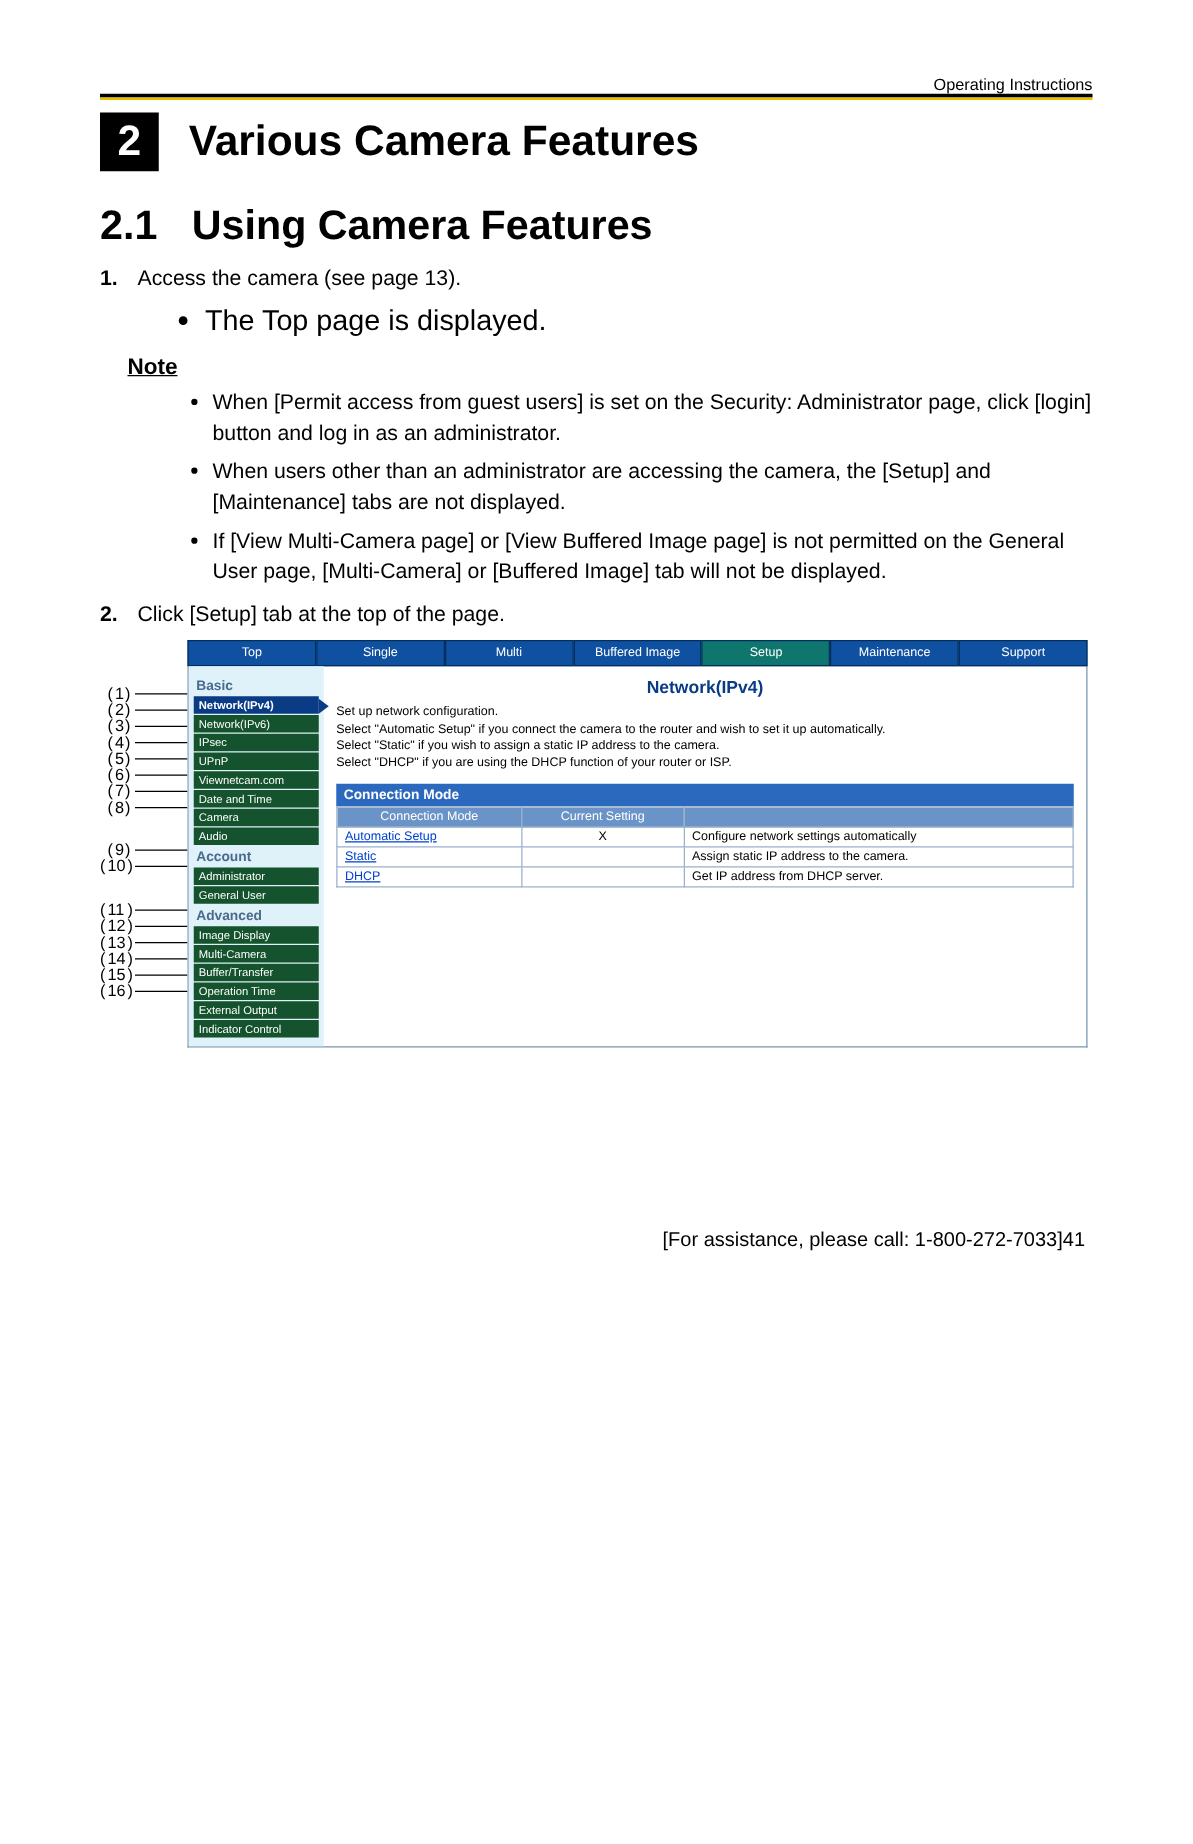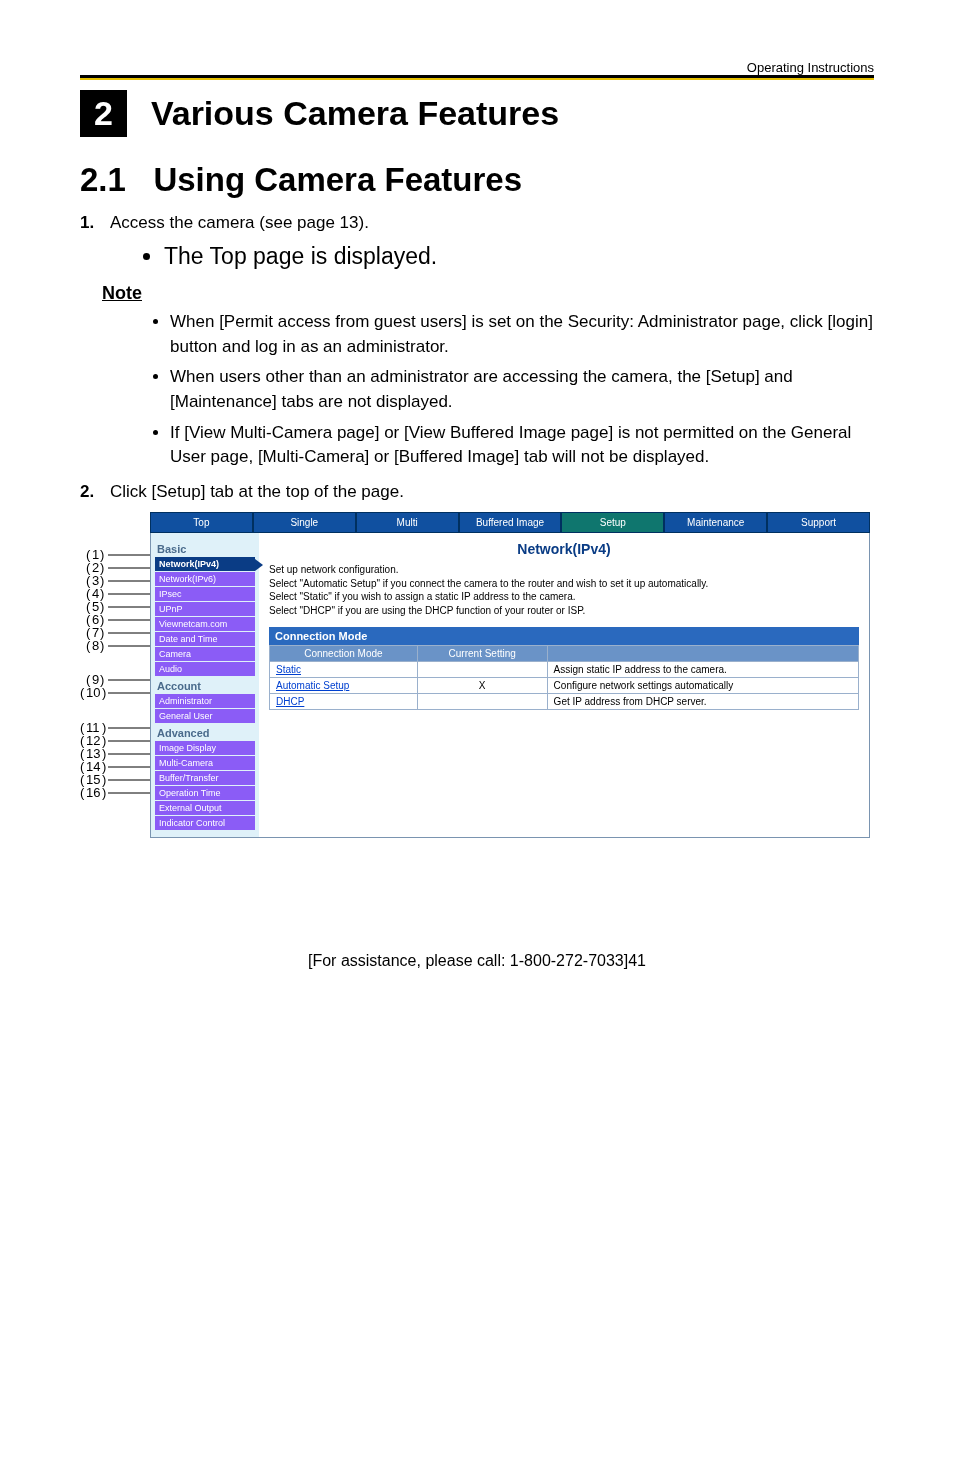--- a/index.html
+++ b/index.html
@@ -121,21 +121,21 @@
     padding: 6px 4px;
     box-sizing: border-box;
   }
   .sb-head {
     color: #4a6b8c;
     font-weight: bold;
     font-size: 11px;
     margin: 4px 0 2px 2px;
   }
   .sb-item {
-    background: #8b5cf6;
+    background: #14532d;
     color: #fff;
     font-size: 9px;
     padding: 2px 4px;
     margin-bottom: 1px;
     position: relative;
   }
   .sb-item.sel {
     background: #0a3c85;
     font-weight: bold;
   }
@@ -187,23 +187,23 @@
   table.cm td {
     border: 1px solid #9ab0cc;
     padding: 2px 6px;
   }
   table.cm td.link { color: #0040d0; text-decoration: underline; }
   table.cm td.center { text-align: center; }
 
   .footer {
     text-align: center;
     font-size: 16px;
-    margin-top: 80px;
+    margin-top: 112px;
     display: flex;
-    justify-content: center;
+    justify-content: flex-end;
     padding: 0 6px;
   }
 
   
   .cnum {
     font-family: Arial, sans-serif;
     font-size: 13px;
   }
 </style>
 </head>
@@ -371,28 +371,28 @@
 
           <div class="cm-head">Connection Mode</div>
           <table class="cm">
             <tbody>
                 <tr>
               <th>Connection Mode</th>
               <th>Current Setting</th>
               <th></th>
             </tr>
             <tr>
+              <td class="link">Automatic Setup</td>
+              <td class="center">X</td>
+              <td>Configure network settings automatically</td>
+            </tr>
+            <tr>
               <td class="link">Static</td>
               <td class="center"></td>
               <td>Assign static IP address to the camera.</td>
-            </tr>
-            <tr>
-              <td class="link">Automatic Setup</td>
-              <td class="center">X</td>
-              <td>Configure network settings automatically</td>
             </tr>
             <tr>
               <td class="link">DHCP</td>
               <td class="center"></td>
               <td>Get IP address from DHCP server.</td>
             </tr>
           </tbody>
             </table>
         </div>
       </div>

